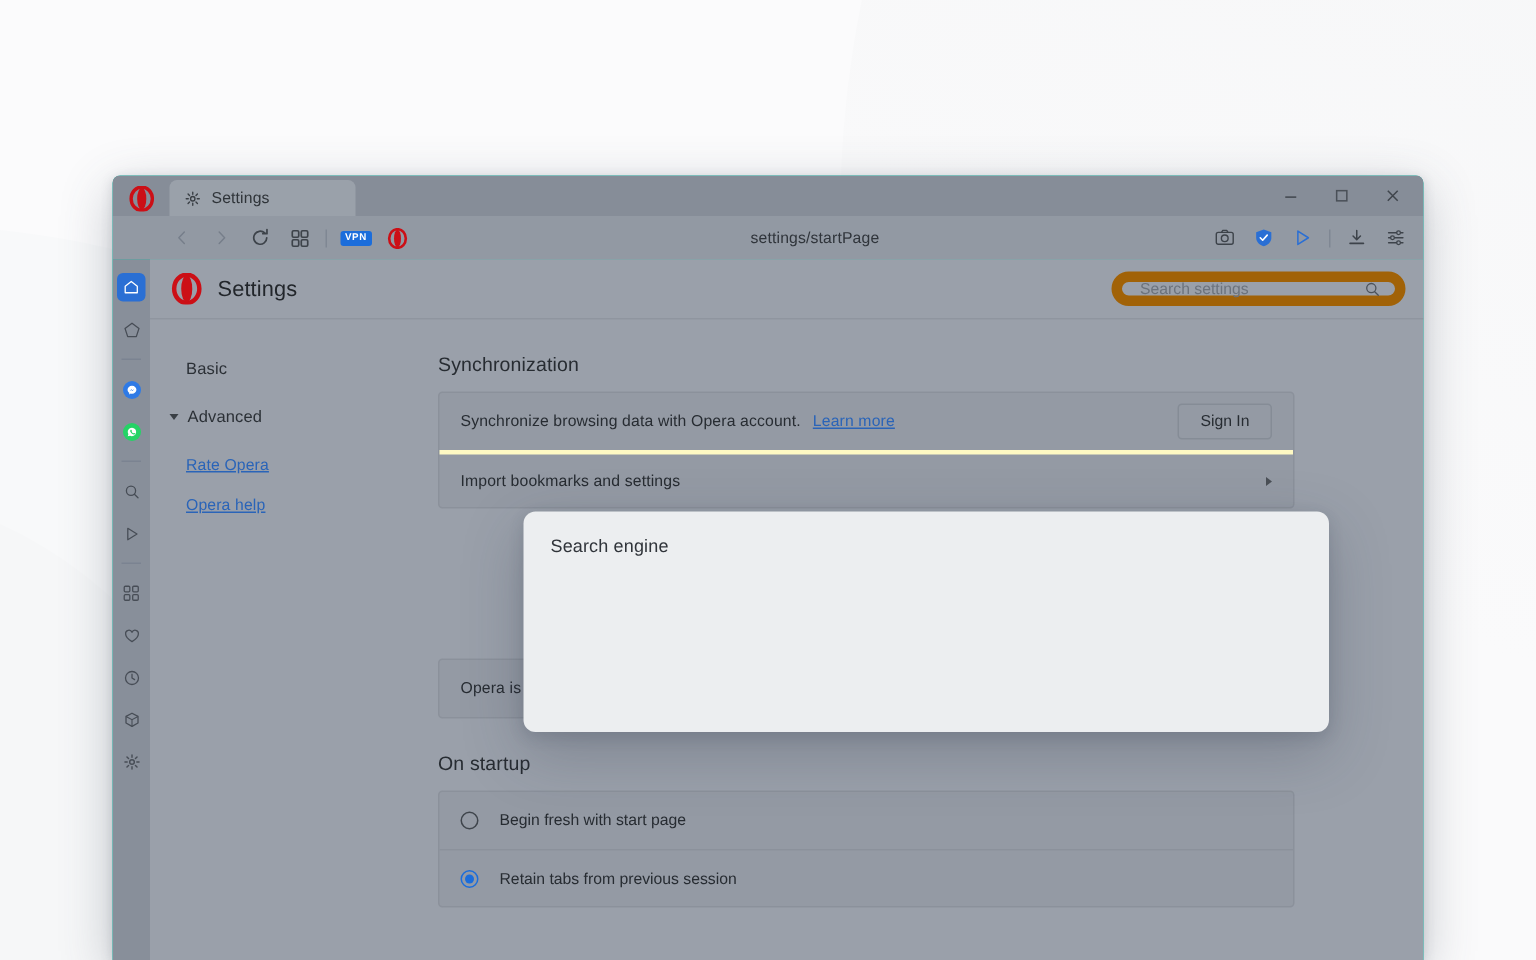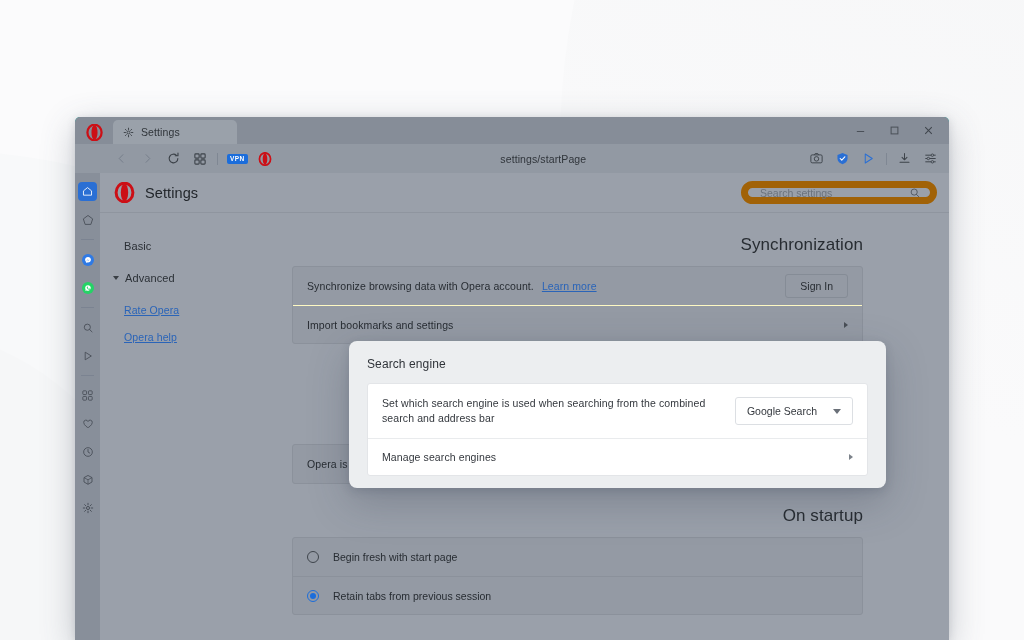--- a/index.html
+++ b/index.html
@@ -237,42 +237,41 @@
     letter-spacing: .1px;
   }
   .nav-links { margin-top: 20px; }
 
   
   .settings-content {
     flex: 1;
     padding: 22px 86px 0 26px;
   }
   .section-title {
-    font-size: 17px;
+    font-size: 13px;
     color: #272c32;
     margin-bottom: 11px;
     letter-spacing: .1px;
-    text-align: right;
   }
   .card {
     background: #949aa4;
     border: 1px solid #8b919b;
     border-radius: 3px;
     margin-bottom: 22px;
   }
   .row {
     min-height: 38px;
     display: flex;
     align-items: center;
     padding: 0 14px;
     font-size: 10.5px;
     color: #272c32;
     letter-spacing: .1px;
   }
-  .row + .row { border-top: 1px solid #fef9c3; }
+  .row + .row { border-top: 3px solid #fef9c3; }
   .row .inline-link {
     color: #2a64b8;
     text-decoration: underline;
     margin-left: 8px;
   }
   .btn-signin {
     margin-left: auto;
     border: 1px solid #858c96;
     border-radius: 3px;
     padding: 5px 14px;
@@ -668,31 +667,15 @@
 
           </div>
         </div>
       </div>
     </div>
   </div>
 
   <div id="spotlight">
     <div class="sp-title">Search engine</div>
 
-    <div class="sp-card">
-
-      <div class="sp-row">
-        <div class="sp-text">Set which search engine is used when searching from the combined search and address bar</div>
-        <div class="sp-select">
-          <span class="sp-select-label">Google Search</span>
-          <span class="sp-caret"></span>
-        </div>
-      </div>
-
-      <div class="sp-row">
-        <span class="sp-row-link">Manage search engines</span>
-        <span class="sp-chev"></span>
-      </div>
-
-    </div>
   </div>
 
 </div>
 
 </body></html>

